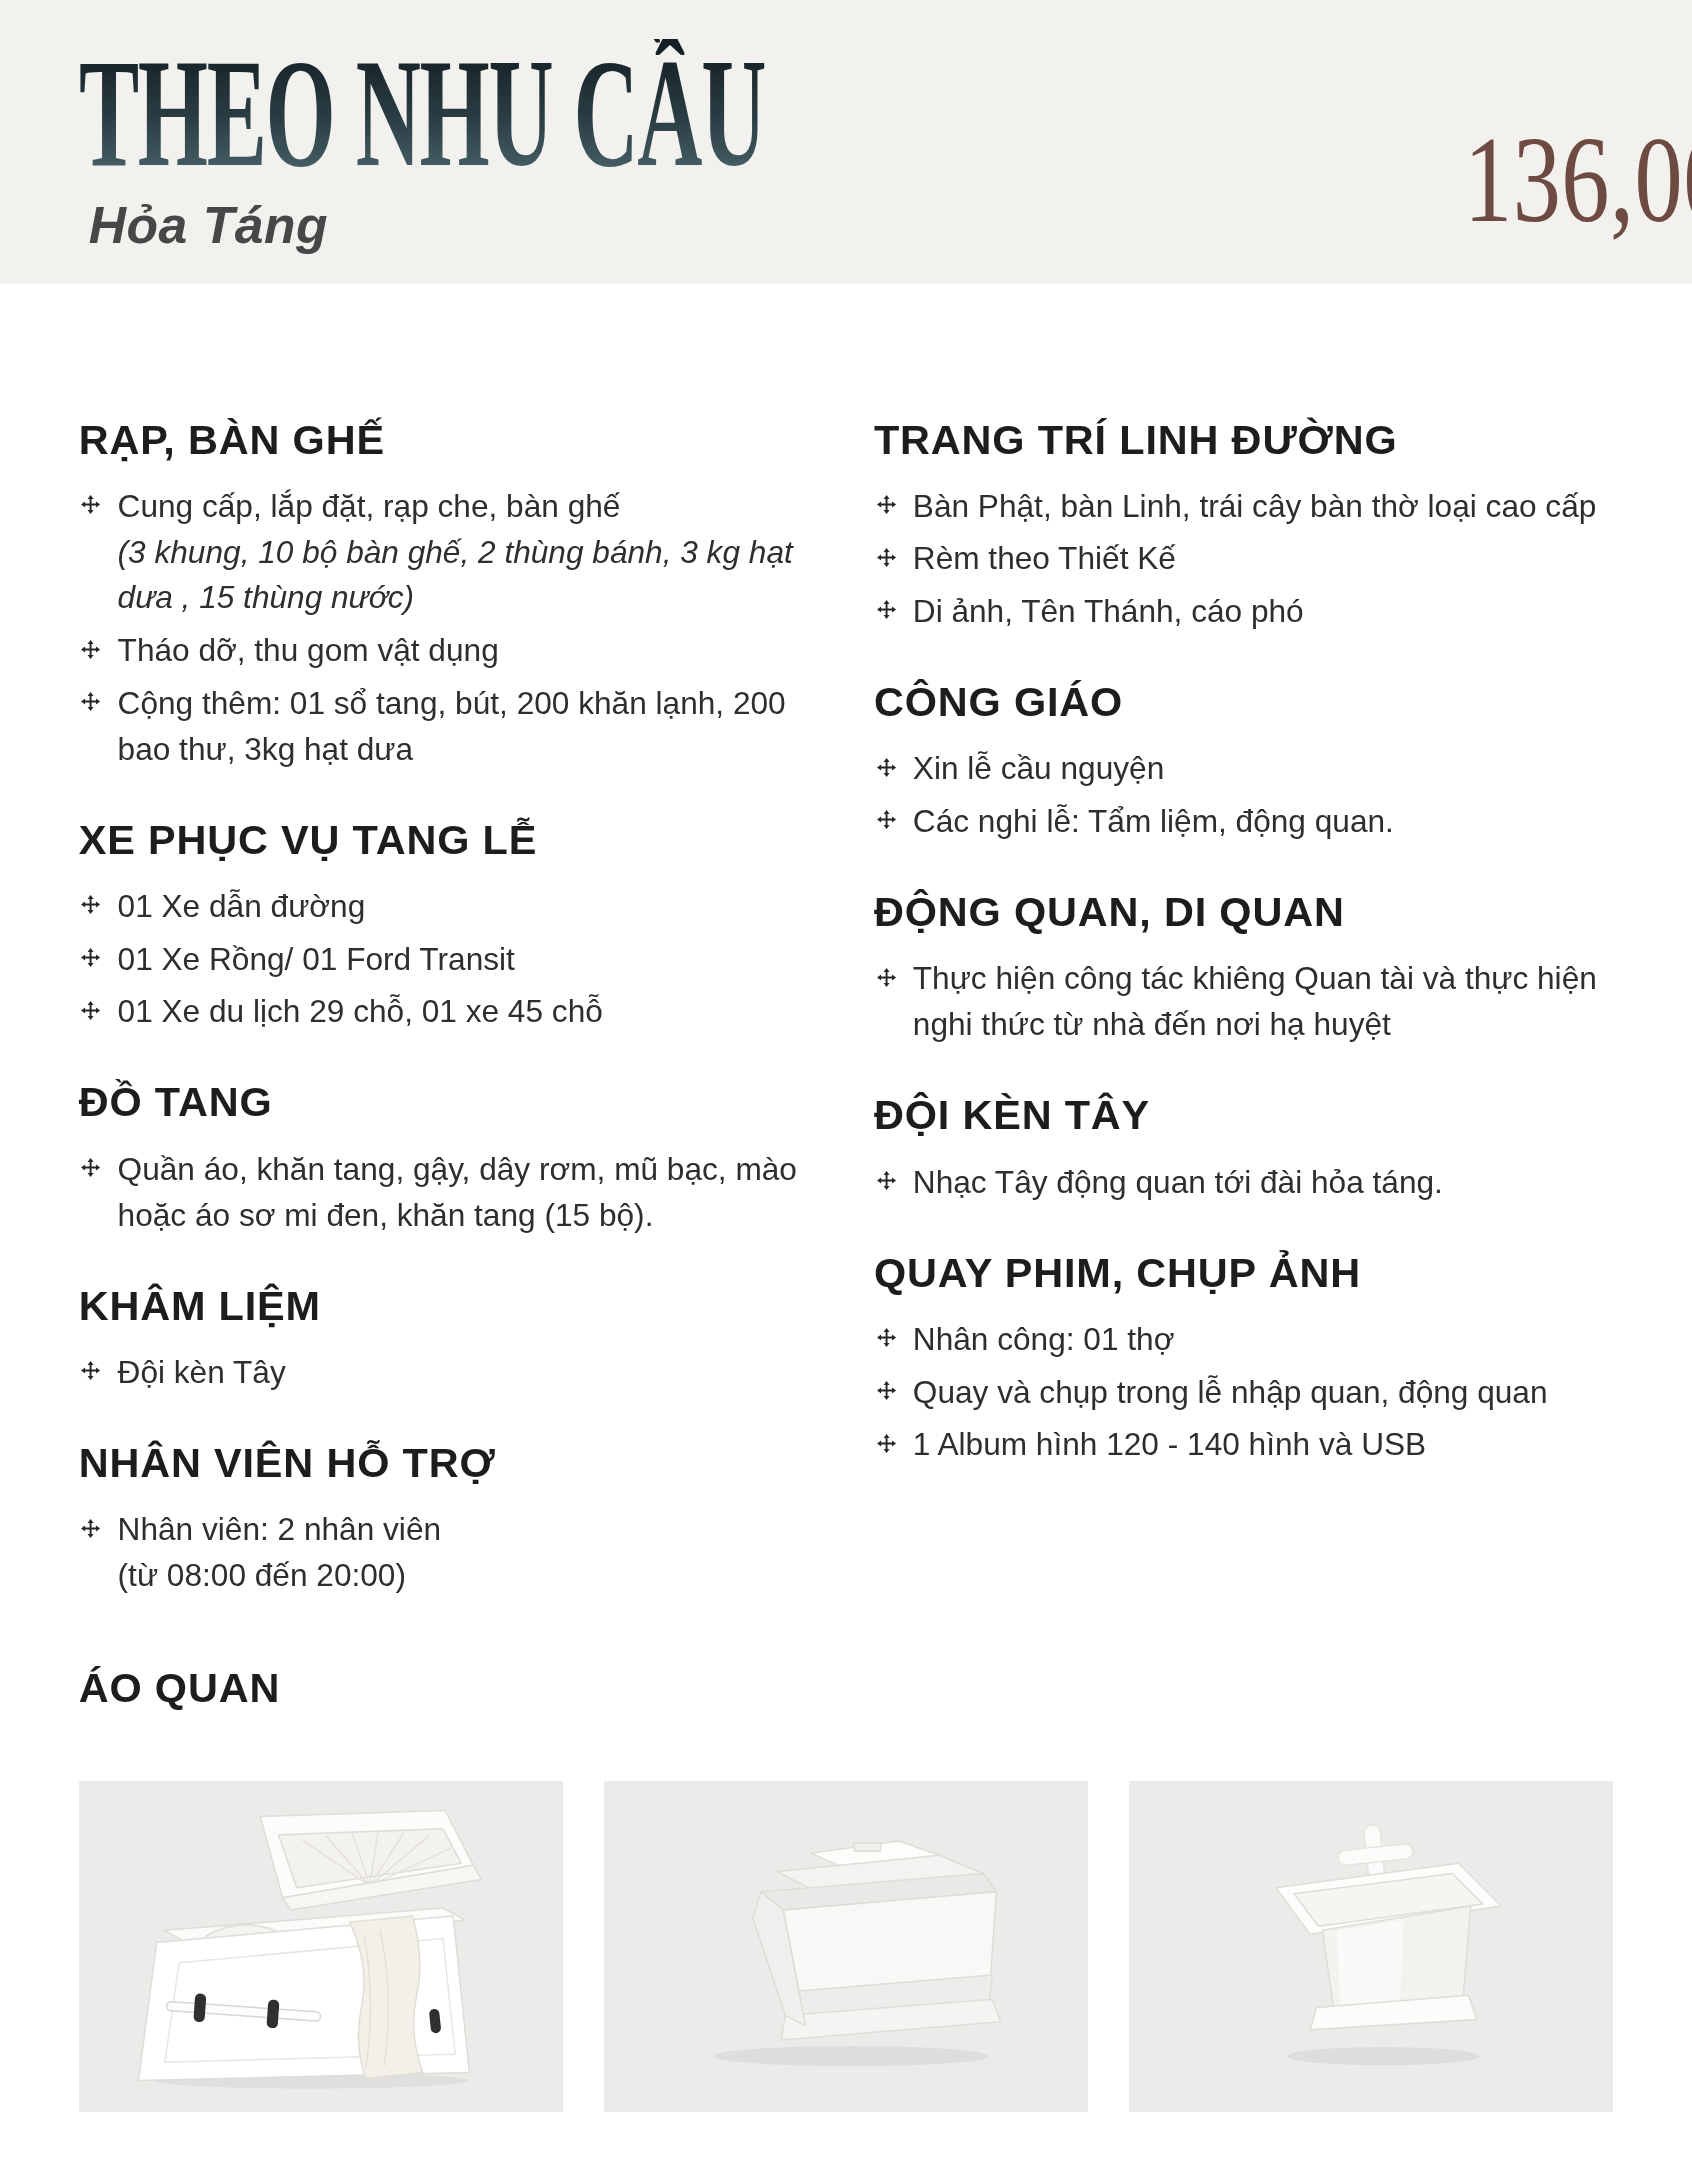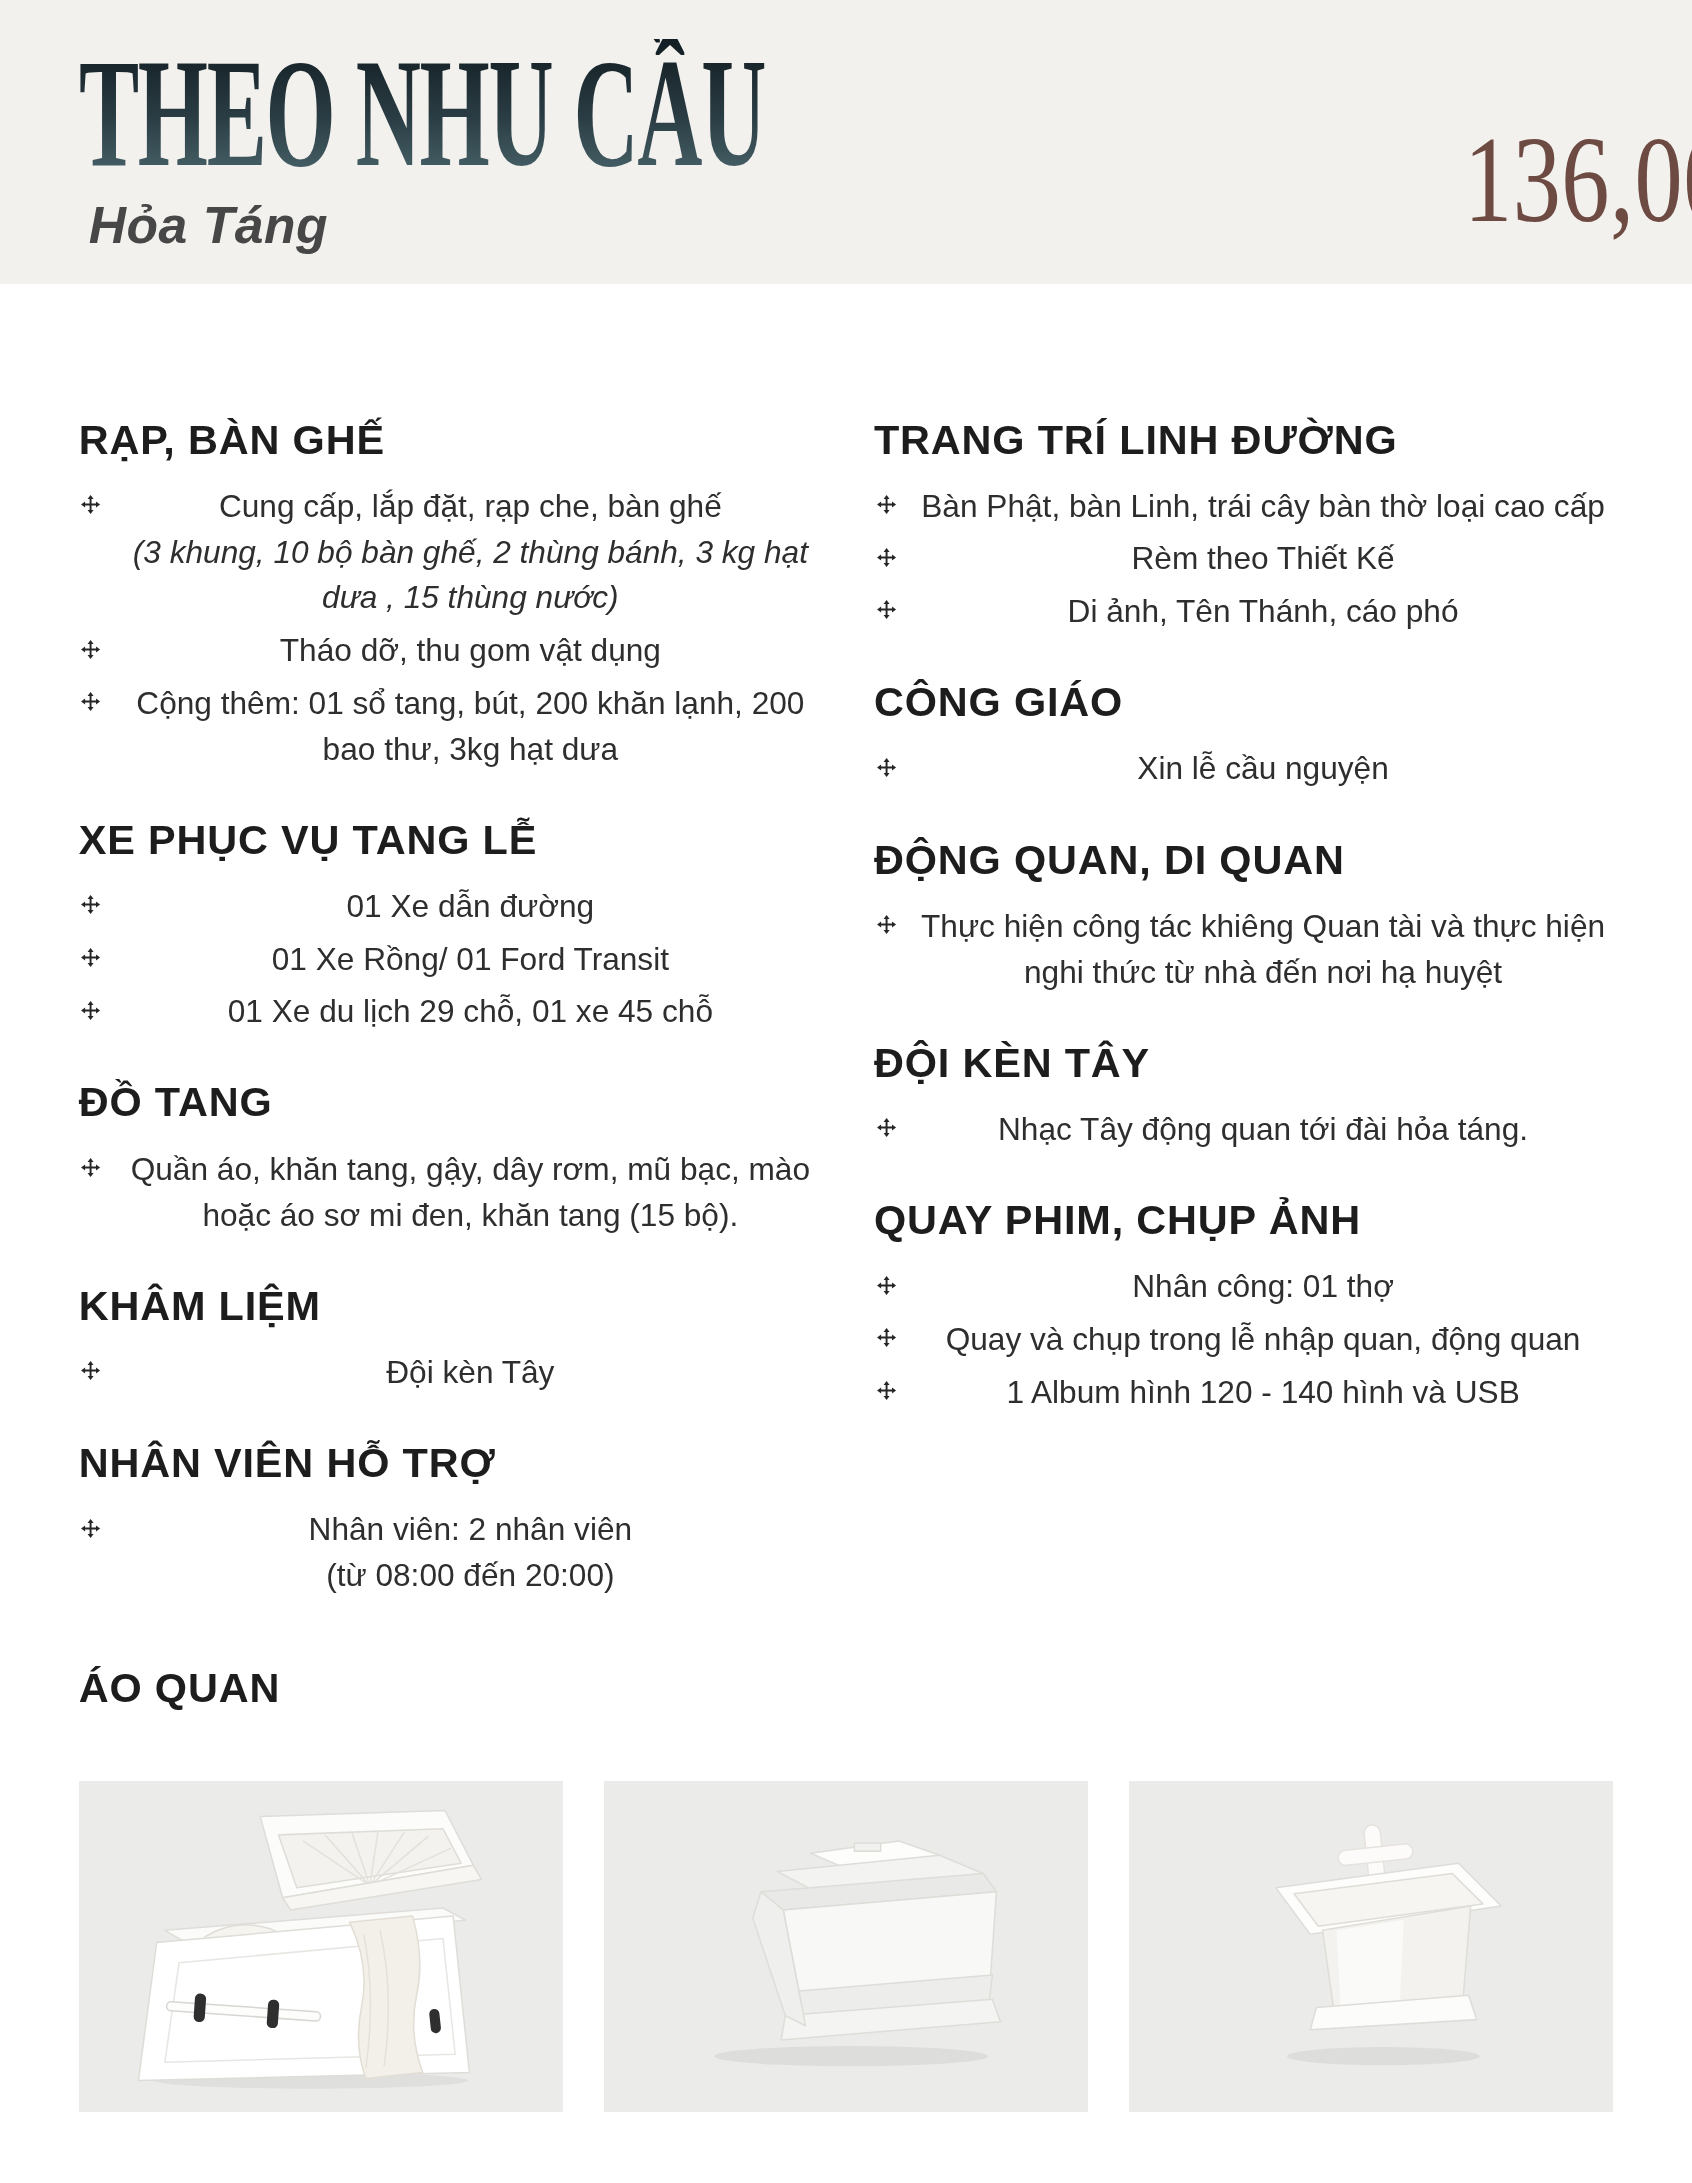--- a/index.html
+++ b/index.html
@@ -46,21 +46,21 @@
   
   .cols{display:flex;align-items:flex-start;padding:0 4.65vw;margin-top:7.7vw;}
   .col-left{flex:none;width:47vw;padding-right:3vw;}
   .col-right{flex:1;}
   .block{margin-bottom:2.5vw;}
   .block:last-child{margin-bottom:0;}
   .block-heading{
     margin:0 0 1.15vw 0;font-size:2.45vw;font-weight:bold;color:var(--heading);
     letter-spacing:0.02em;line-height:1.2;
   }
-  .item{display:flex;align-items:flex-start;margin-bottom:0.4vw;font-size:1.87vw;line-height:1.45;text-align:center;}
+  .item{display:flex;align-items:flex-start;margin-bottom:0.4vw;font-size:1.87vw;line-height:1.45;}
   .bullet-icon{flex:none;width:1.25vw;height:1.25vw;margin:0.62vw 0.95vw 0 0.1vw;fill:#262626;}
   .item-text{flex:1;}
   .note{display:block;font-style:italic;}
   .sub{display:block;}
   
   .aoquan-heading{
     margin:3.4vw 0 0 4.65vw;font-size:2.45vw;font-weight:bold;color:var(--heading);
     letter-spacing:0.02em;line-height:1.2;
   }
   .cards{display:flex;gap:2.4vw;padding:0 4.65vw;margin-top:4vw;}
@@ -195,20 +195,26 @@
         </div>
       </div>
 
       <div class="block">
         <h2 class="block-heading">CÔNG GIÁO</h2>
         <div class="item">
           <svg class="bullet-icon" viewBox="0 0 24 24">
               <path d="M12 1.2 15.4 5.8 13.1 5.8 13.1 10.9 18.2 10.9 18.2 8.6 22.8 12 18.2 15.4 18.2 13.1 13.1 13.1 13.1 18.2 15.4 18.2 12 22.8 8.6 18.2 10.9 18.2 10.9 13.1 5.8 13.1 5.8 15.4 1.2 12 5.8 8.6 5.8 10.9 10.9 10.9 10.9 5.8 8.6 5.8 Z"></path>
             </svg>
           <div class="item-text"><span>Xin lễ cầu nguyện</span></div>
+        </div>
+        <div class="item">
+          <svg class="bullet-icon" viewBox="0 0 24 24">
+              <path d="M12 1.2 15.4 5.8 13.1 5.8 13.1 10.9 18.2 10.9 18.2 8.6 22.8 12 18.2 15.4 18.2 13.1 13.1 13.1 13.1 18.2 15.4 18.2 12 22.8 8.6 18.2 10.9 18.2 10.9 13.1 5.8 13.1 5.8 15.4 1.2 12 5.8 8.6 5.8 10.9 10.9 10.9 10.9 5.8 8.6 5.8 Z"></path>
+            </svg>
+          <div class="item-text"><span>Các nghi lễ: Tẩm liệm, động quan.</span></div>
         </div>
       </div>
 
       <div class="block">
         <h2 class="block-heading">ĐỘNG QUAN, DI QUAN</h2>
         <div class="item">
           <svg class="bullet-icon" viewBox="0 0 24 24">
               <path d="M12 1.2 15.4 5.8 13.1 5.8 13.1 10.9 18.2 10.9 18.2 8.6 22.8 12 18.2 15.4 18.2 13.1 13.1 13.1 13.1 18.2 15.4 18.2 12 22.8 8.6 18.2 10.9 18.2 10.9 13.1 5.8 13.1 5.8 15.4 1.2 12 5.8 8.6 5.8 10.9 10.9 10.9 10.9 5.8 8.6 5.8 Z"></path>
             </svg>
           <div class="item-text"><span>Thực hiện công tác khiêng Quan tài và thực hiện nghi thức từ nhà đến nơi hạ huyệt</span></div>

